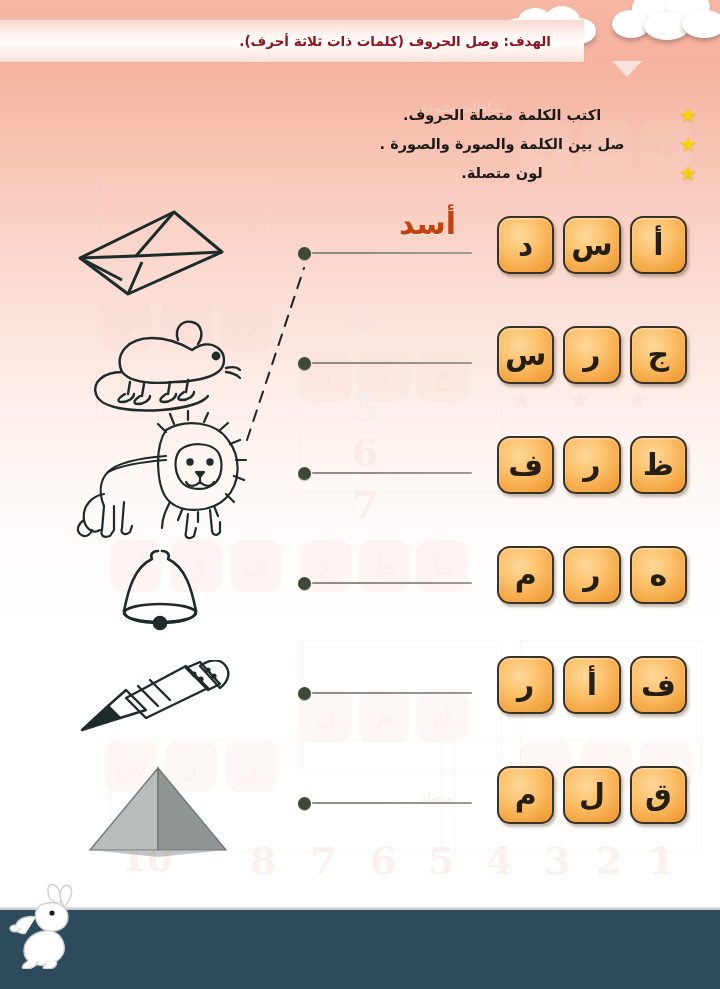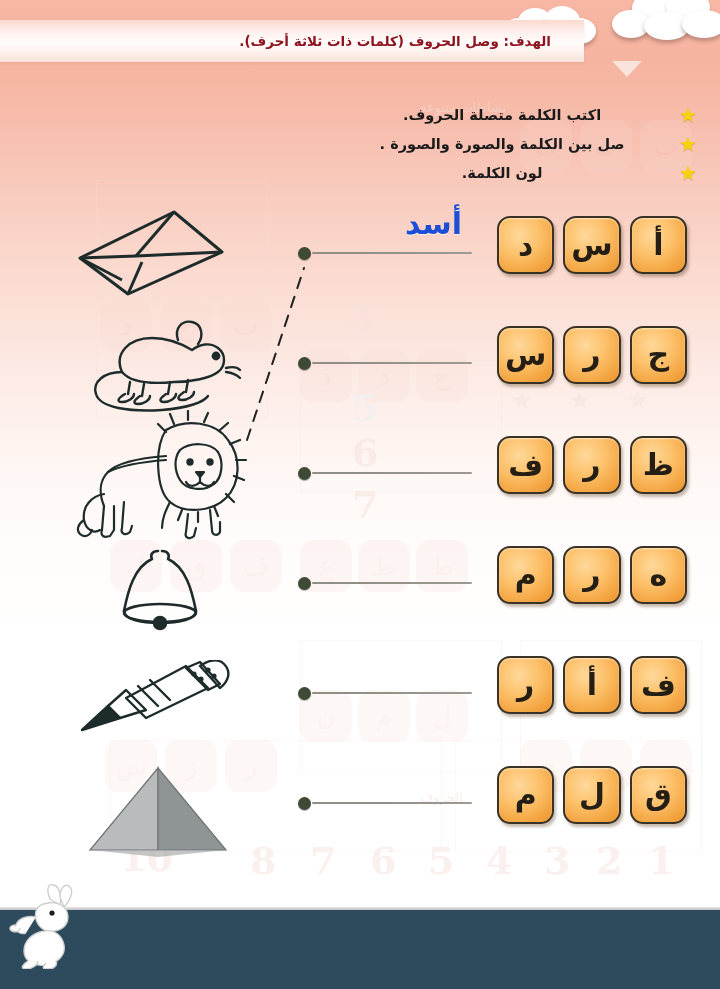--- a/index.html
+++ b/index.html
@@ -98,22 +98,22 @@
   .wline{
     position:absolute;left:16px;top:52px;width:160px;height:2px;
     background:linear-gradient(to left,#9b9b93 0%,#8f8f86 70%,#8f8f86 100%);
     border-radius:1px;
   }
   .wdot{
     position:absolute;left:2px;top:47px;width:13px;height:13px;border-radius:50%;
     background:#3f4a36;box-shadow:0 1px 1px rgba(0,0,0,.3);
   }
   .answer{
-    position:absolute;right:14px;top:6px;
-    direction:rtl;font-size:30px;font-weight:bold;color:#1d4ed8;
+    position:absolute;right:20px;top:6px;
+    direction:rtl;font-size:30px;font-weight:bold;color:#c2410c;
     font-family:"DejaVu Sans","Liberation Sans",sans-serif;
     text-shadow:0 1px 0 rgba(255,255,255,.6);
   }
 
   
   .tiles{
     position:absolute;left:497px;top:16px;width:190px;height:62px;
     display:flex;flex-direction:row;gap:9px;justify-content:flex-start;
   }
   .tile{
@@ -208,21 +208,21 @@
     <div class="wm-num" style="left:596px;top:838px;">2</div>
     <div class="wm-num" style="left:648px;top:838px;">1</div>
 
     <div class="wm-star" style="left:510px;top:385px;">★</div>
     <div class="wm-star" style="left:568px;top:385px;">★</div>
     <div class="wm-star" style="left:626px;top:385px;">★</div>
     <div class="wm-star" style="left:510px;top:455px;">★</div>
     <div class="wm-star" style="left:568px;top:455px;">★</div>
     <div class="wm-star" style="left:626px;top:455px;">★</div>
     <div class="wm-text" style="left:420px;top:100px;">نشاطات متنوعة</div>
-    <div class="wm-text" style="left:420px;top:790px;">الحروف</div>
+    <div class="wm-text" style="left:420px;top:790px;">متصلة</div>
   </div>
 
   <div class="cloud" style="left:500px;top:6px;width:100px;height:40px;">
     <i class="top" style="left:18px;top:2px;width:34px;height:28px;"></i>
     <i class="top" style="left:44px;top:0px;width:36px;height:30px;"></i>
     <i style="left:2px;top:12px;width:34px;height:26px;"></i>
     <i style="left:28px;top:14px;width:42px;height:26px;"></i>
     <i style="left:62px;top:12px;width:34px;height:26px;"></i>
   </div>
   <div class="cloud" style="left:608px;top:0px;width:120px;height:42px;">
@@ -242,21 +242,21 @@
     <div class="instr-row">
       <span class="star">★</span>
       <span class="instr-text">اكتب الكلمة متصلة الحروف.</span>
     </div>
     <div class="instr-row">
       <span class="star">★</span>
       <span class="instr-text">صل بين الكلمة والصورة والصورة .</span>
     </div>
     <div class="instr-row">
       <span class="star">★</span>
-      <span class="instr-text">لون الكلمة.</span>
+      <span class="instr-text">لون متصلة.</span>
     </div>
   </div>
 
   <svg class="connector">
     <line x1="247" y1="440" x2="304" y2="268" stroke="#222222" stroke-width="2" stroke-dasharray="11 9" stroke-linecap="round"></line>
   </svg>
 
   <div class="rows">
 
     <div class="ex-row" style="top:0px;">

